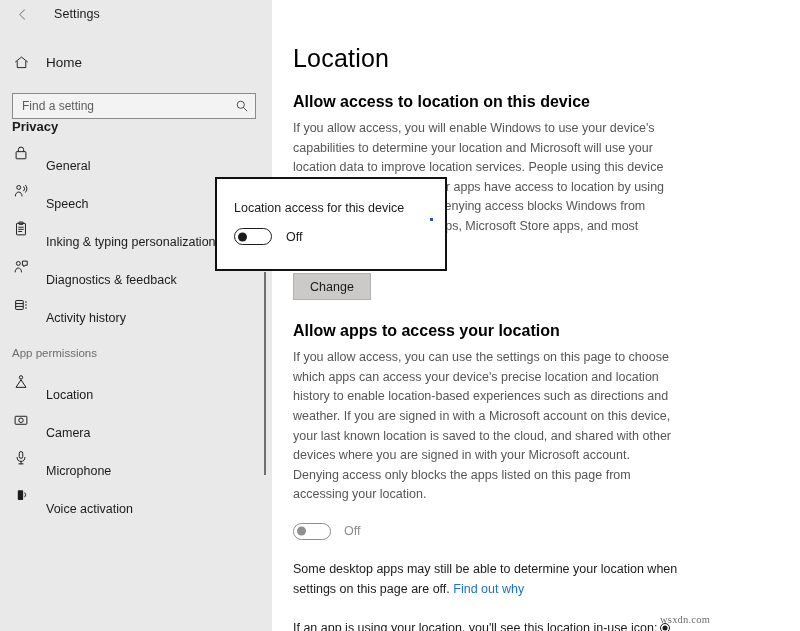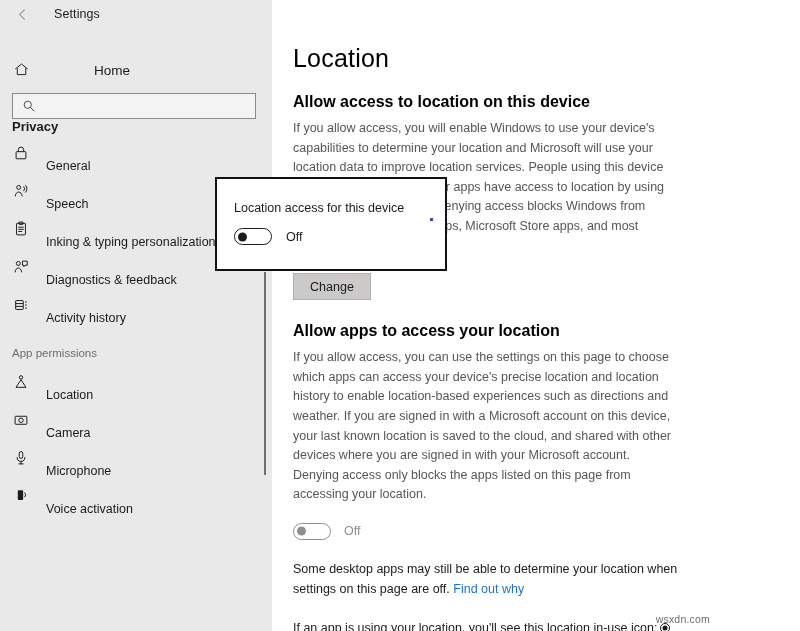--- a/index.html
+++ b/index.html
@@ -39,25 +39,24 @@
   .back-btn svg { display:block; }
   .settings-title {
     font-size: 12.5px;
     color: #1b1b1b;
     margin-left: 18px;
     letter-spacing: .1px;
   }
 
   .home-row {
     display: flex;
-    align-items: flex-end;
+    align-items: center;
     height: 32px;
     margin-top: 18px;
     padding-left: 13px;
-    gap: 48px;
   }
   .home-row .ic { width: 26px; color:#1b1b1b; display:flex; }
   .home-row .lbl {
     font-size: 13.5px;
     color: #1b1b1b;
     margin-left: 7px;
   }
 
   .search-wrap {
     margin: 15px 16px 0 12px;
@@ -249,20 +248,21 @@
     background: #3b4aa8;
     z-index: 60;
   }
 
   .watermark {
     position: absolute;
     right: 6px; bottom: 6px;
     font-size: 10.5px;
     color: #6d6d6d;
     letter-spacing: .2px;
+    font-family: Liberation Serif, serif;
   }
 </style>
 </head>
 <body>
 
 <div id="app">
 
   <div class="sidebar">
 
     <div class="titlebar">
@@ -278,20 +278,21 @@
       <span class="ic">
         <svg width="17" height="17" viewBox="0 0 20 20" fill="none" stroke="currentColor" stroke-width="1.1">
           <path d="M3 9.2 L10 3.6 L17 9.2" stroke-linecap="round" stroke-linejoin="round"></path>
           <path d="M5 8.4 V16 H15 V8.4" stroke-linejoin="round"></path>
         </svg>
       </span>
       <span class="lbl">Home</span>
     </div>
 
     <div class="search-wrap">
+      <input type="text" placeholder="Find a setting" style="">
       <span class="search-ic">
         <svg width="14" height="14" viewBox="0 0 16 16" fill="none" stroke="currentColor" stroke-width="1">
           <circle cx="6.6" cy="6.6" r="4.1"></circle>
           <path d="M9.7 9.7 L13.6 13.6" stroke-linecap="round"></path>
         </svg>
       </span>
     </div>
 
     <div class="section-hd">Privacy</div>
 

